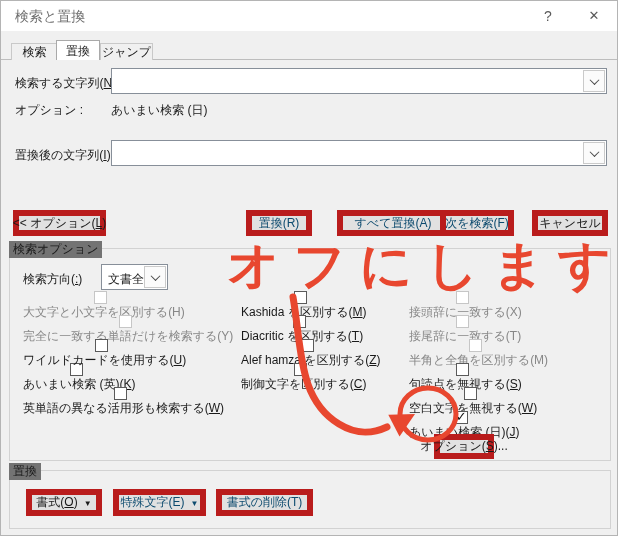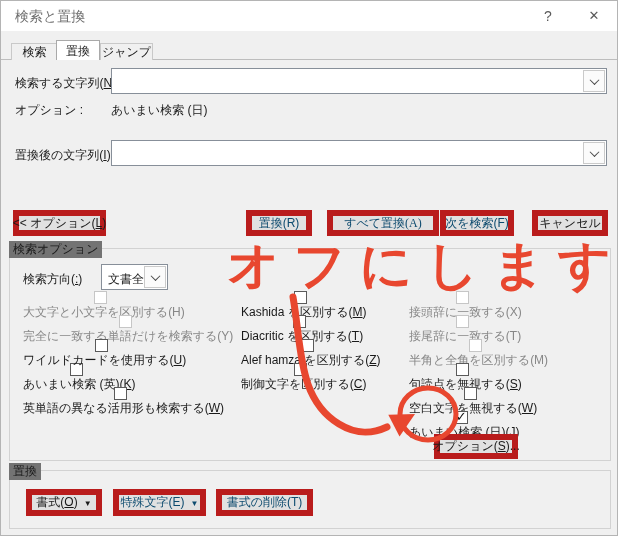--- a/index.html
+++ b/index.html
@@ -78,21 +78,21 @@
         <span class="chev"></span>
       </span>
   </div>
 
   <div class="btn" style="left:12px;top:209px;width:93px;height:26px;">
       <span><span>&lt;&lt; オプション(</span><span class="accel">L</span><span>)</span></span>
     </div>
   <div class="btn disabled" style="left:245px;top:209px;width:66px;height:26px;">
       <span>置換(R)</span>
     </div>
-  <div class="btn disabled" style="left:326px;top:209px;width:112px;height:26px;font-family:Liberation Serif, serif;">
+  <div class="btn disabled" style="left:336px;top:209px;width:112px;height:26px;">
       <span>すべて置換(A)</span>
     </div>
   <div class="btn disabled" style="left:439px;top:209px;width:74px;height:26px;">
       <span>次を検索(F)</span>
     </div>
   <div class="btn" style="left:531px;top:209px;width:76px;height:26px;">
       <span>キャンセル</span>
     </div>
 
   <div class="groupbox" style="left:8px;top:247px;width:602px;height:213px;"></div>
@@ -164,21 +164,21 @@
     <span class="cb"></span>
     <span><span>空白文字を無視する(</span><span class="accel">W</span><span>)</span></span>
   </div>
   <div class="cbrow" style="left:408px;top:410px;">
     <span class="cb">
         <span class="mark">✓</span>
       </span>
     <span><span>あいまい検索 (日)(</span><span class="accel">J</span><span>)</span></span>
   </div>
 
-  <div class="btn" style="left:433px;top:433px;width:84px;height:25px;">
+  <div class="btn" style="left:433px;top:433px;width:60px;height:25px;">
       <span><span>オプション(</span><span class="accel">S</span><span>)...</span></span>
     </div>
 
   <div class="groupbox" style="left:8px;top:469px;width:602px;height:59px;"></div>
   <div class="grouplabel" style="left:8px;top:462px;">置換</div>
 
   <div class="btn" style="left:25px;top:488px;width:76px;height:27px;">
       <span><span>書式(</span><span class="accel">O</span><span>)</span><span class="caret">▼</span></span>
     </div>
   <div class="btn disabled" style="left:112px;top:488px;width:93px;height:27px;">

